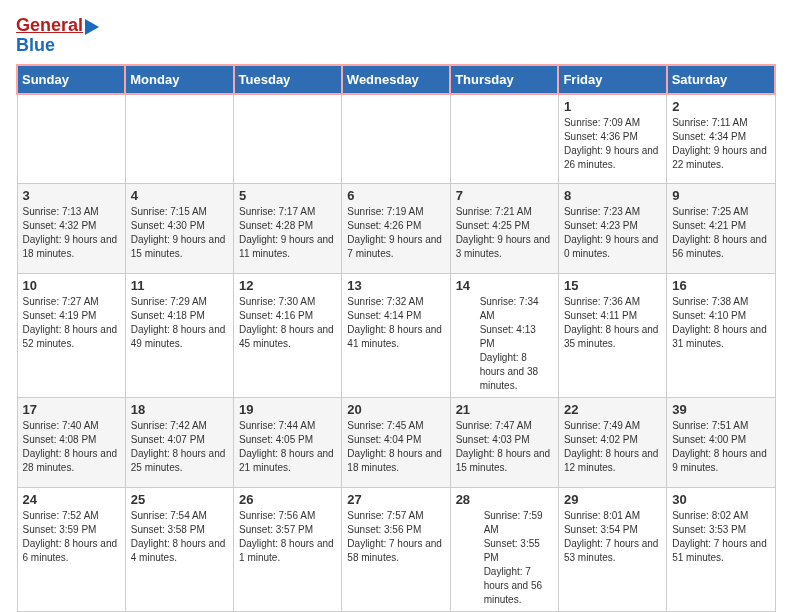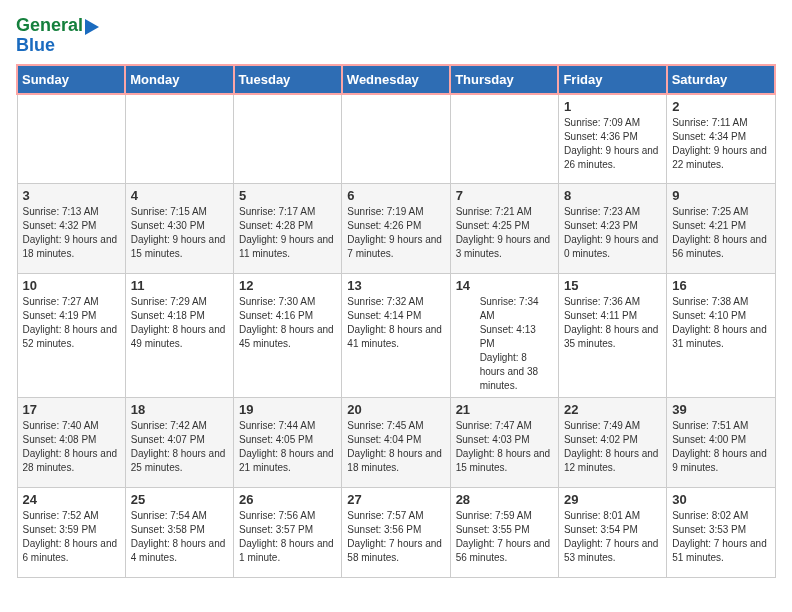--- a/index.html
+++ b/index.html
@@ -19,21 +19,21 @@
     .logo {
       display: flex;
       align-items: center;
       gap: 4px;
     }
     .logo-text {
       font-size: 18px;
       font-weight: bold;
       line-height: 1.1;
     }
-    .logo-text .general { color: #15803d; }
+    .logo-text .general { color: #b91c1c; text-decoration: underline; }
     .logo-arrow {
       width: 0;
       height: 0;
       border-left: 14px solid #1a6bbf;
       border-top: 8px solid transparent;
       border-bottom: 8px solid transparent;
       margin-left: 2px;
       margin-top: 2px;
     }
     .title-section {
@@ -296,21 +296,21 @@
 Daylight: 8 hours and 1 minute.</div>
         </td>
         <td>
           <span class="day-number">27</span>
           <div class="day-info" style="white-space: pre-line;">Sunrise: 7:57 AM
 Sunset: 3:56 PM
 Daylight: 7 hours and 58 minutes.</div>
         </td>
         <td>
           <span class="day-number">28</span>
-          <div class="day-info" style="white-space: pre-line;">Sunrise: 7:59 AM
+          <div class="day-info" style="white-space: pre-line; margin-left: 28px;">Sunrise: 7:59 AM
 Sunset: 3:55 PM
 Daylight: 7 hours and 56 minutes.</div>
         </td>
         <td>
           <span class="day-number">29</span>
           <div class="day-info" style="white-space: pre-line;">Sunrise: 8:01 AM
 Sunset: 3:54 PM
 Daylight: 7 hours and 53 minutes.</div>
         </td>
         <td>

